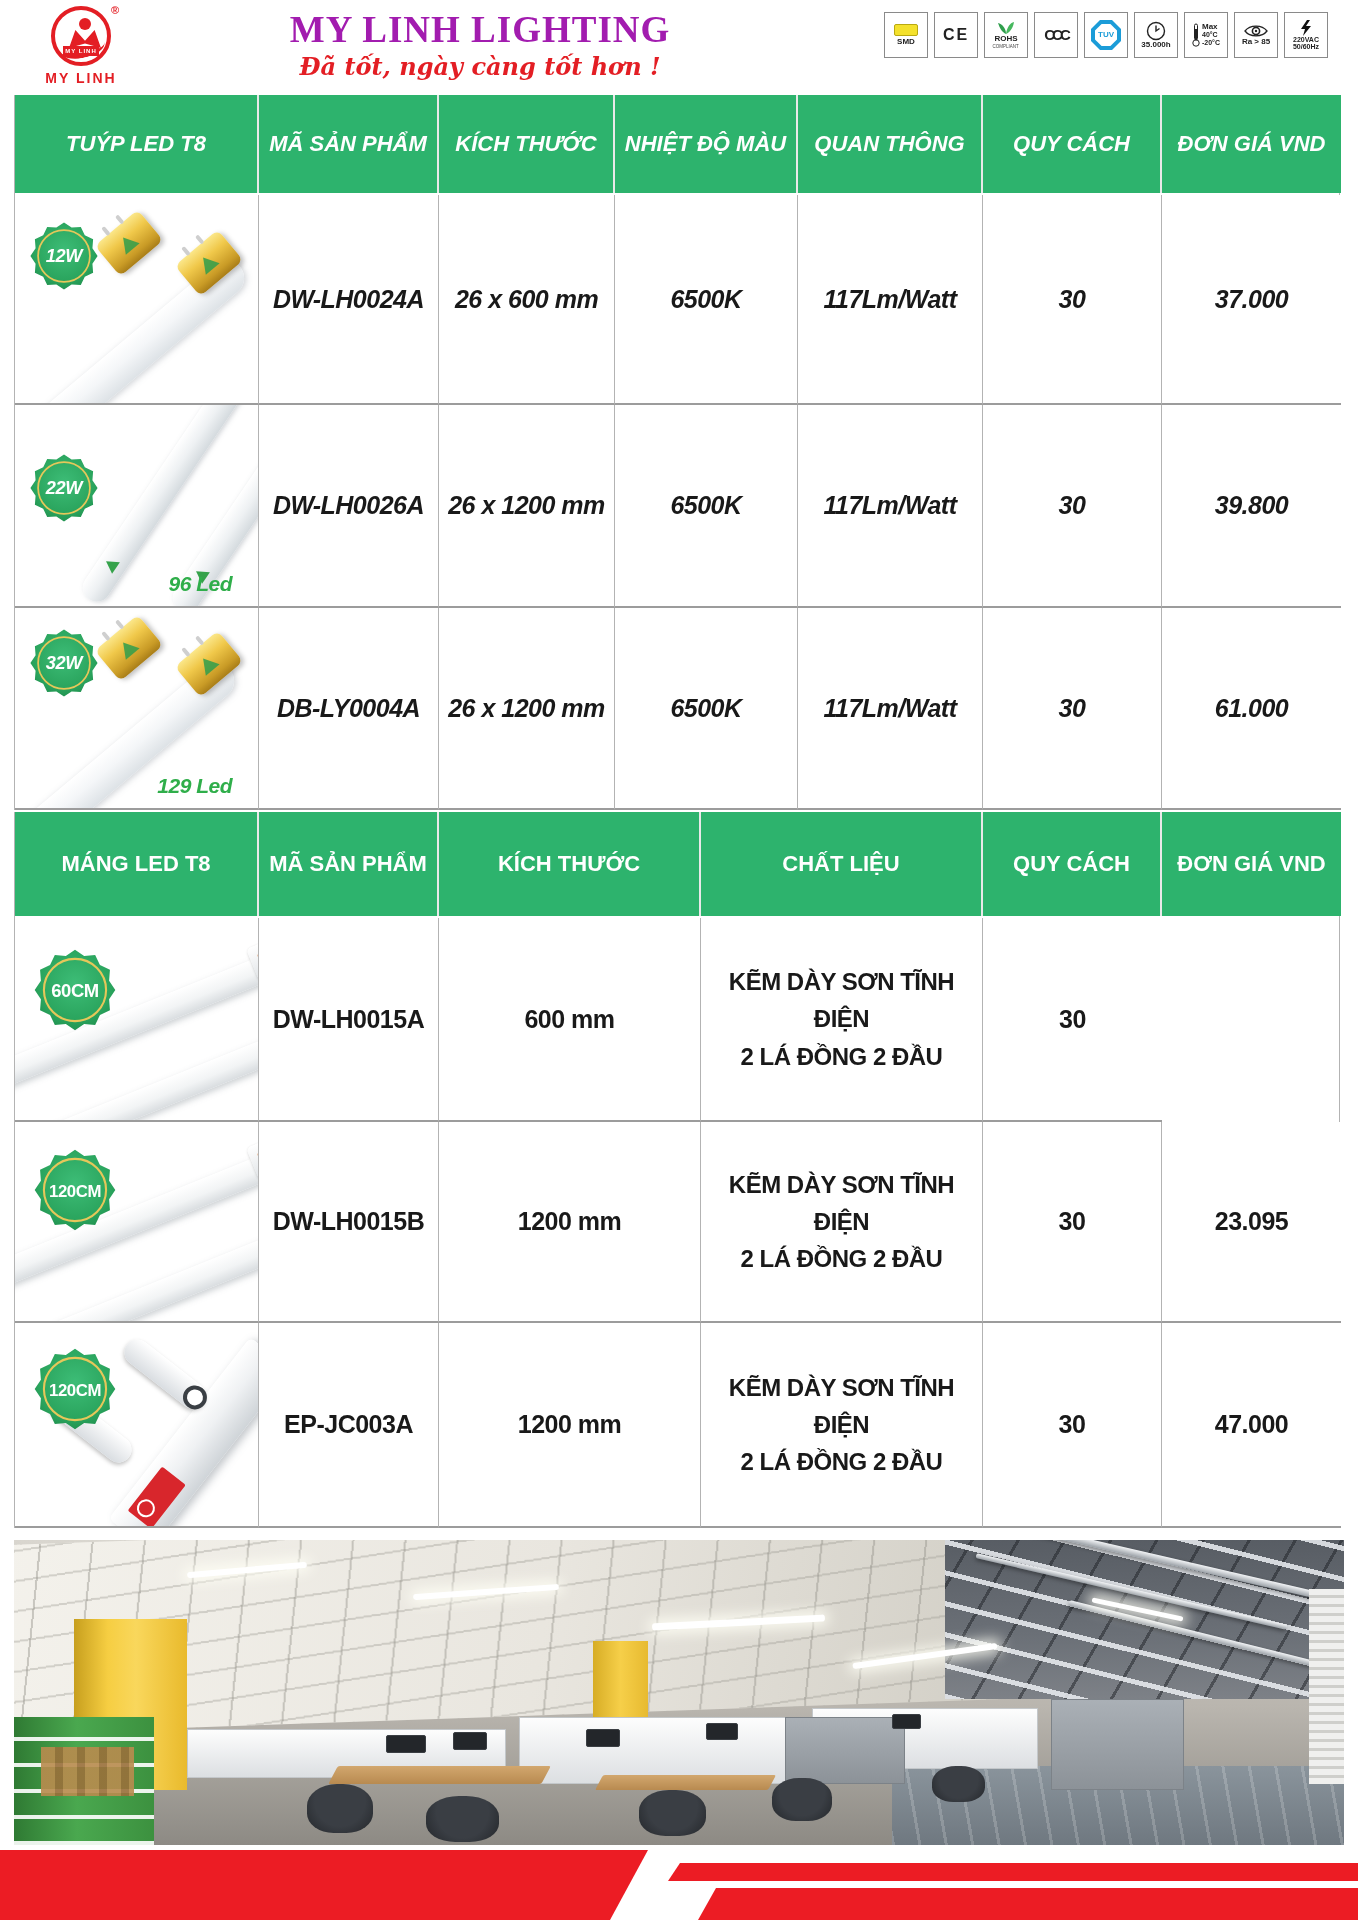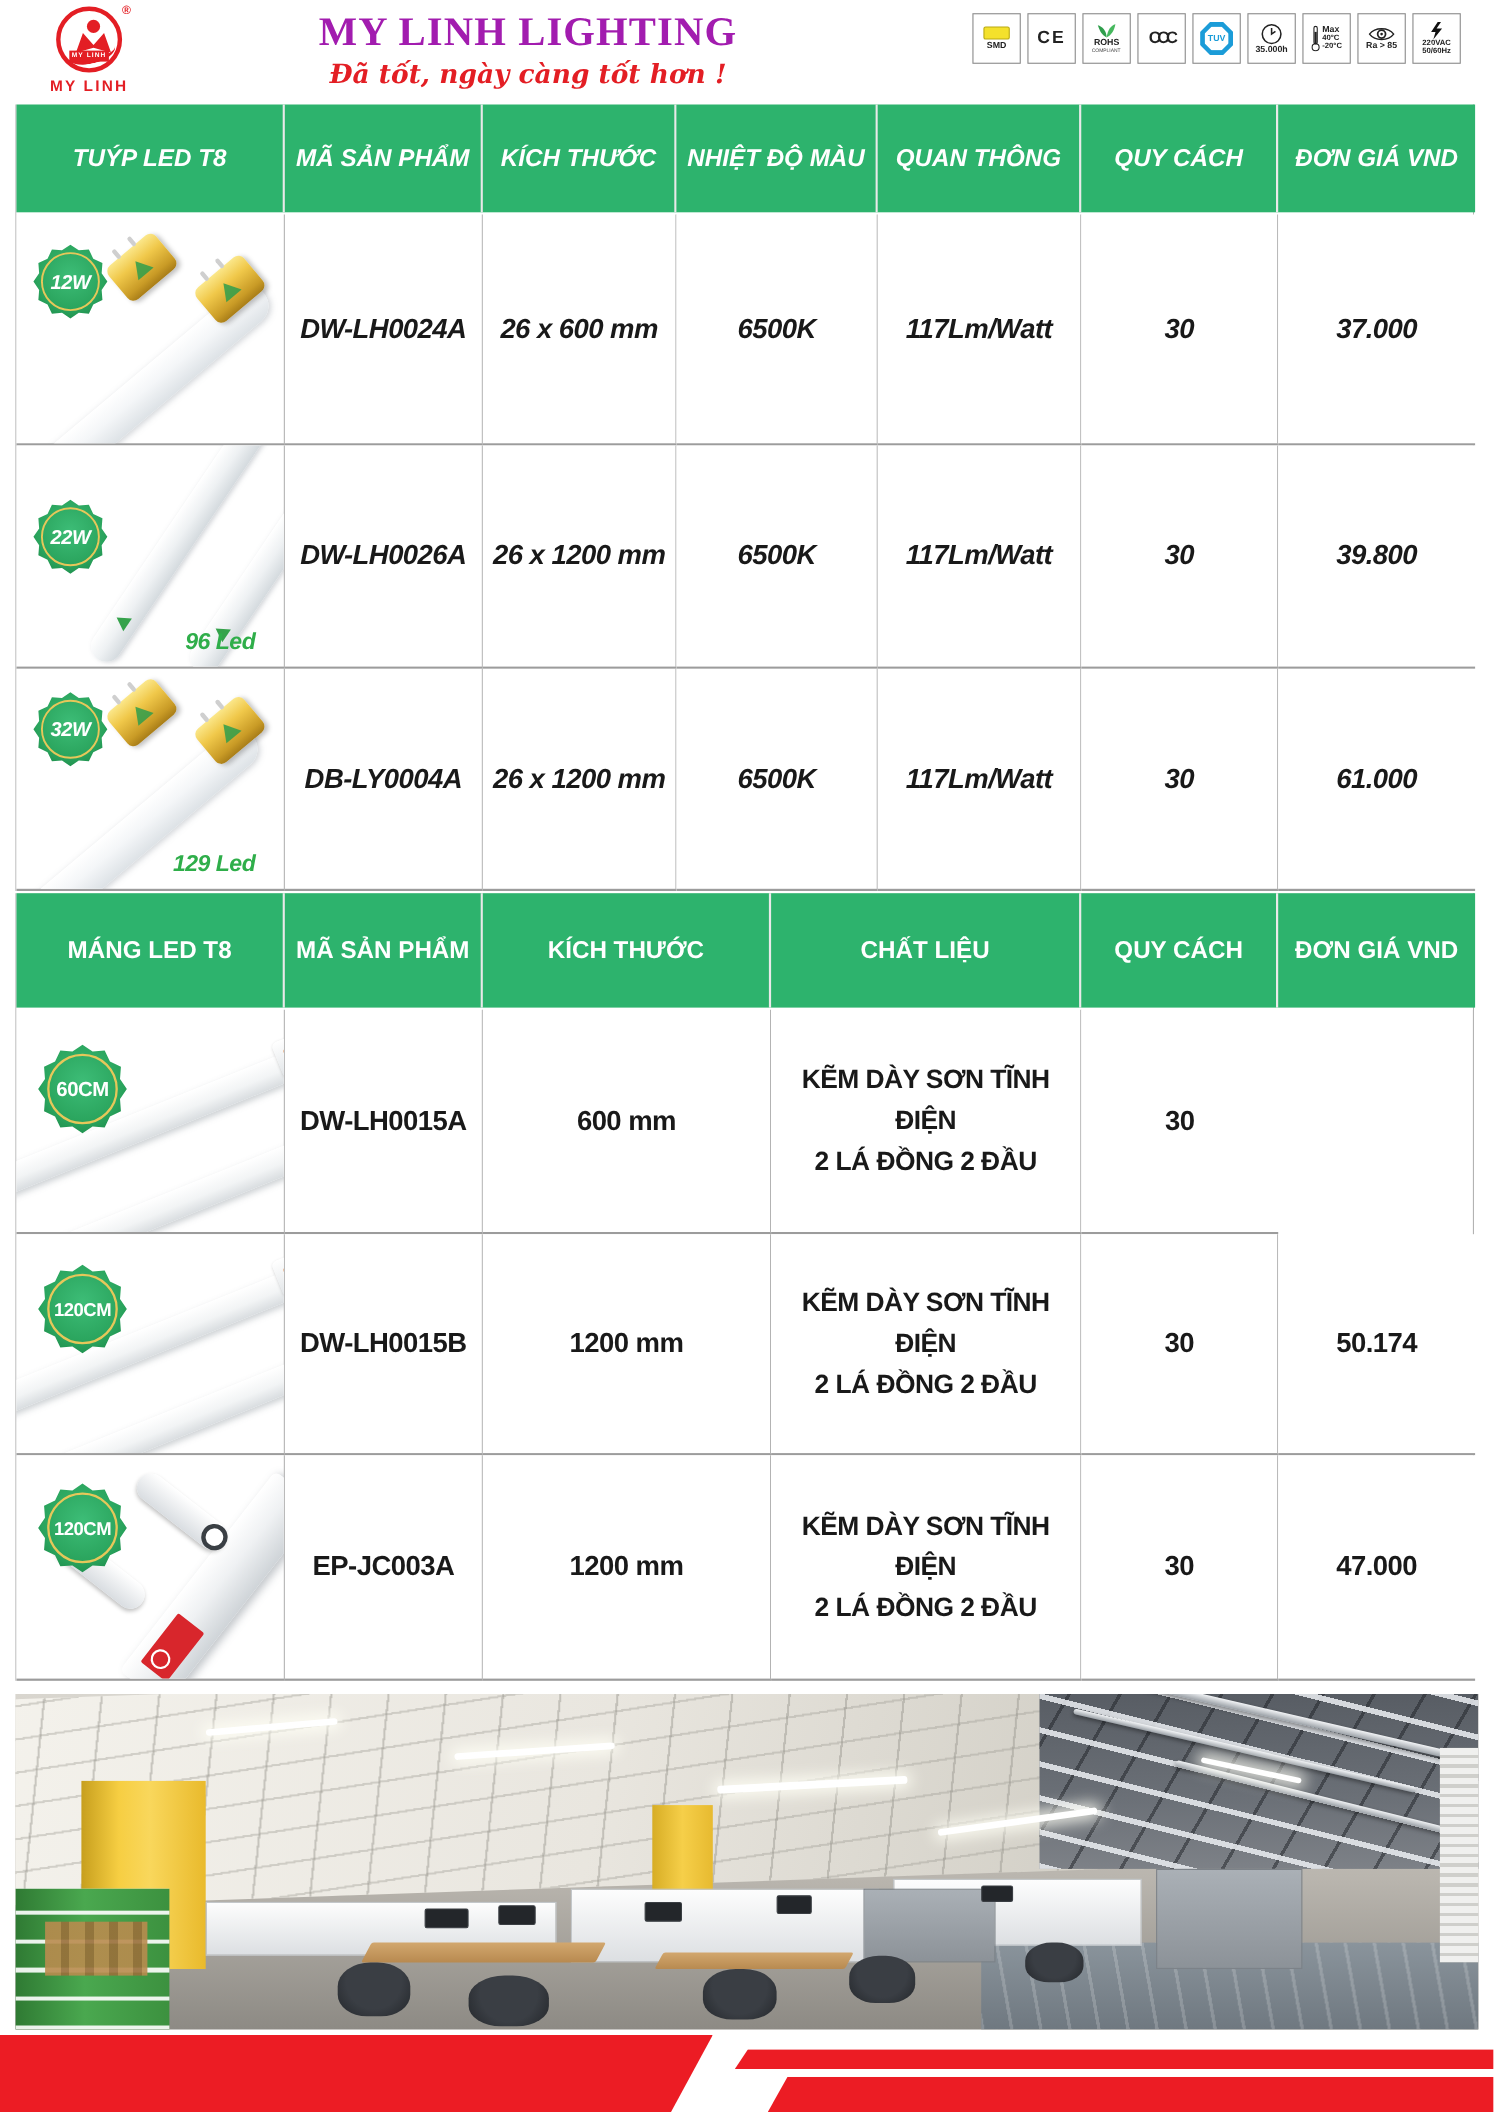--- a/index.html
+++ b/index.html
@@ -427,21 +427,21 @@
           </svg>
         </div>
       </div>
       <div class="dcell">DW-LH0015B</div>
       <div class="dcell">1200 mm</div>
       <div class="dcell material">
         <span>KẼM DÀY SƠN TĨNH ĐIỆN</span>
         <span>2 LÁ ĐỒNG 2 ĐẦU</span>
       </div>
       <div class="dcell">30</div>
-      <div class="dcell">50.174</div>
+      <div class="dcell">23.095</div>
     </div>
 
     <div class="grid t2cols" style="height:205px;">
       <div class="dcell prodcell">
         <div class="art">
           <div class="bracket-body" style="left:70px; top:95px;">
               <span class="bracket-label"></span>
             </div>
           <div class="bracket-arm arm-left" style="left:28px; top:92px;"></div>
           <div class="bracket-arm arm-right" style="left:102px; top:38px;"></div>

